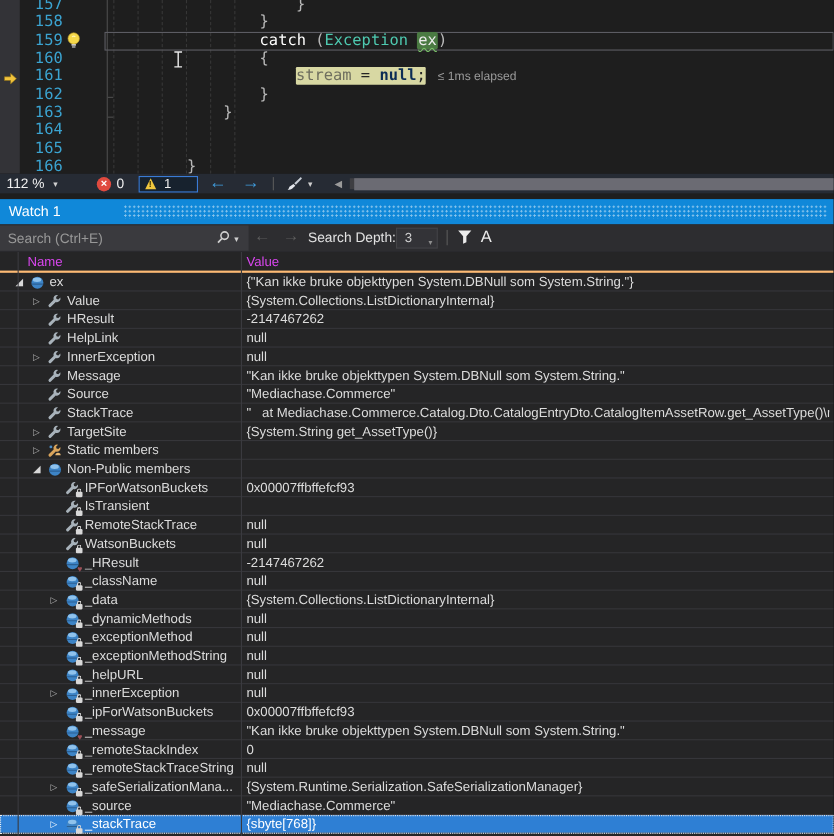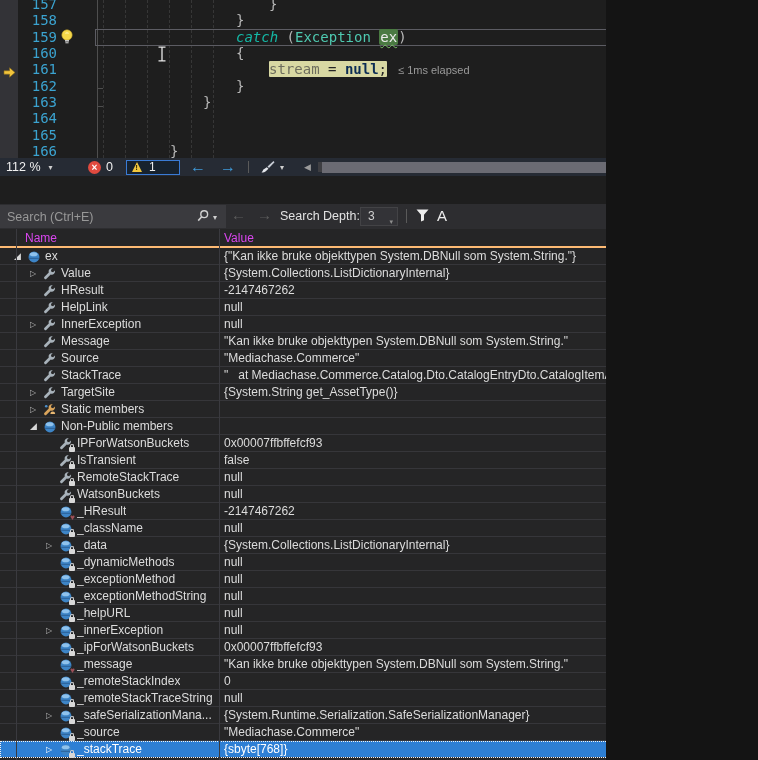--- a/index.html
+++ b/index.html
@@ -1,31 +1,31 @@
 <!DOCTYPE html>
 <html style="--accent: #1088d9; --selection: #2e7fd4; --exec-bg: #d8d8a3;"><head>
 <meta charset="utf-8">
 <style>
   * { margin:0; padding:0; box-sizing:border-box; }
   html,body { background:#141414; }
   #screen {
-    position:relative; width:606px; height:760px; overflow:hidden;
+    position:relative; width:758px; height:760px; overflow:hidden;
     background:#1e1e1e; font-family:"Liberation Sans", sans-serif;
     -webkit-font-smoothing:antialiased;
   }
   
   #editor { position:absolute; left:0; top:0; width:758px; height:158px; background:#1e1e1e; overflow:hidden; }
   #bp-gutter { position:absolute; left:0; top:0; width:18px; height:158px; background:#333337; }
   .guide { position:absolute; top:0; height:158px; width:0; border-left:1px dashed #4b4b4b; opacity:.55; }
   .guide.solid { border-left:1px solid #5a5a5a; opacity:.8; }
   .guide-tick { position:absolute; width:5px; height:1px; background:#5a5a5a; opacity:.8; }
   .code-line { position:absolute; left:0; right:0; height:17px; font-family:"DejaVu Sans Mono", monospace; font-size:14px; line-height:17px; }
   .ln { position:absolute; left:18px; width:39px; text-align:right; color:#3ba3d0; }
   .code { position:absolute; white-space:pre; color:#c8c8c8; }
-  .tk-kw { color:#14b8a6;font-style:italic; } .tk-type { color:#4ec9b0; } .tk-ident { color:#9cdcfe; } .tk-punct { color:#b8b8b8; }
+  .tk-kw { color:#ffffff; } .tk-type { color:#4ec9b0; } .tk-ident { color:#9cdcfe; } .tk-punct { color:#b8b8b8; }
   .tk-exbox { background:#4a7a42; color:#ececec; border-radius:2px; padding:0 1px; text-decoration:underline wavy #77c066 1px; text-underline-offset:2px; }
   .exec-hl { background:var(--exec-bg); border-radius:1px; }
   .tk-hlvar { color:#6e6e5e; } .tk-hlp { color:#252525; } .tk-hlkw { color:#0c2d55; font-weight:bold; }
   .perf-tip { font-family:"Liberation Sans", sans-serif; font-size:11px; color:#9a9a9a; margin-left:11px; }
   #stmt-box { position:absolute; left:95px; right:0; top:28.5px; height:17px; border:1px solid #5c5c63; }
   #exec-arrow { position:absolute; left:3px; top:64px; }
   #lightbulb { position:absolute; left:60px; top:29px; }
   #text-cursor { position:absolute; left:157px; top:46px; }
   
   #statusbar { position:absolute; left:0; top:158px; width:758px; height:18px; background:#262b34; }
@@ -183,20 +183,24 @@
       </svg>
       <span class="caret">▾</span>
     </div>
     <div id="hscroll-left">◀</div>
     <div id="hscroll-track"></div>
     <div id="hscroll-thumb"></div>
   </div>
 
   <div id="gap"></div>
 
+  <div id="watch-titlebar">
+    <span id="watch-title">Watch 1</span>
+    <div id="title-dots"></div>
+  </div>
 
   <div id="watch-toolbar">
     <div id="search-box">
       <input id="search-input" placeholder="Search (Ctrl+E)" style="">
       <span id="search-mag">
         <svg width="14" height="14" viewBox="0 0 14 14">
             <circle cx="8.2" cy="5.2" r="3.4" fill="none" stroke="#d0d0d0" stroke-width="1.4"></circle>
             <path d="M5.7 7.8 2.2 11.6" stroke="#d0d0d0" stroke-width="1.6"></path>
           </svg>
       </span>
@@ -324,21 +328,20 @@
           <span class="rvalue">0x00007ffbffefcf93</span>
         </div>
         <div class="wrow" style="top: 223px;">
           <span class="wicon" style="left: 59px;"><svg width="13" height="13" viewBox="0 0 16 16">
               <path d="M14.6 4.2a4 4 0 0 1-5.1 5L4.3 14.4a1.7 1.7 0 1 1-2.4-2.4l5.2-5.2A4 4 0 0 1 12 1.6L9.8 3.8l.5 2.1 2.1.5z" fill="#a8b2ba"></path>
             </svg><span class="ovl-lock">
               <span class="shackle"></span>
               <span class="body"></span>
             </span></span>
           <span class="rname" style="left: 77px; max-width: 138px;">IsTransient</span>
-          <span class="rvalue">false</span>
         </div>
         <div class="wrow" style="top: 240px;">
           <span class="wicon" style="left: 59px;"><svg width="13" height="13" viewBox="0 0 16 16">
               <path d="M14.6 4.2a4 4 0 0 1-5.1 5L4.3 14.4a1.7 1.7 0 1 1-2.4-2.4l5.2-5.2A4 4 0 0 1 12 1.6L9.8 3.8l.5 2.1 2.1.5z" fill="#a8b2ba"></path>
             </svg><span class="ovl-lock">
               <span class="shackle"></span>
               <span class="body"></span>
             </span></span>
           <span class="rname" style="left: 77px; max-width: 138px;">RemoteStackTrace</span>
           <span class="rvalue">null</span>

